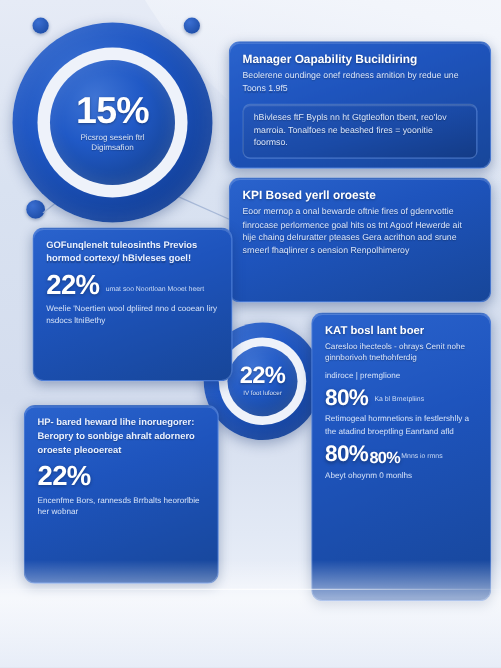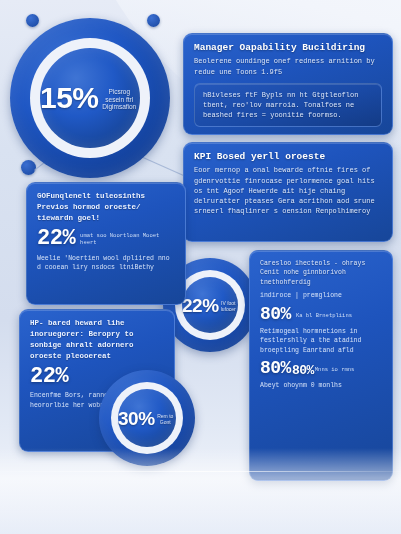--- a/index.html
+++ b/index.html
@@ -43,21 +43,21 @@
     background:radial-gradient(circle at 34% 28%,#3a6fd0 0%,#1f57c4 38%,#14439f 72%,#0f3780 100%);
     box-shadow:0 3px 10px rgba(20,50,110,.35), inset 0 0 18px rgba(255,255,255,.12);
   }
   .donut .ring-gap{
     position:absolute;border-radius:50%;
     background:#eef2fa;
   }
   .donut .ring-core{
     position:absolute;border-radius:50%;
     background:radial-gradient(circle at 36% 30%,#3f74d4 0%,#2059c6 40%,#164497 78%,#12377e 100%);
-    display:flex;flex-direction:row;align-items:center;justify-content:center;
+    display:flex;flex-direction:column;align-items:center;justify-content:center;
     box-shadow:inset 0 0 14px rgba(255,255,255,.14);
   }
   .donut .pct{
     color:#fff;font-weight:700;letter-spacing:-.5px;
     text-shadow:0 1px 2px rgba(0,0,0,.35);
     line-height:1;
   }
   .donut .sub{
     color:#e2eaf8;text-align:center;line-height:1.15;
     margin-top:3px;opacity:.95;
@@ -94,21 +94,20 @@
   .card{
     position:absolute;
     border-radius:9px;
     background:linear-gradient(160deg,#2a63cd 0%,#1e54bd 40%,#174699 100%);
     box-shadow:0 3px 9px rgba(17,45,100,.35), inset 0 1px 0 rgba(255,255,255,.18);
     border:1px solid rgba(120,160,230,.45);
     color:#fff;
     padding:8px 10px;
     box-sizing:border-box;
     overflow:hidden;
-    font-family:Liberation Mono, monospace;
   }
   .card .c-title{
     font-weight:700;font-size:9.5px;line-height:1.2;
     margin-bottom:3px;
     text-shadow:0 1px 2px rgba(0,0,0,.35);
   }
   .card .c-body{
     font-size:7px;line-height:1.45;color:#dbe6fa;
     text-shadow:0 1px 1px rgba(0,0,0,.28);
   }
@@ -126,21 +125,21 @@
     text-shadow:0 1px 3px rgba(0,0,0,.35);letter-spacing:-.5px;
   }
   .stat-num.sm{font-size:18px;}
   .stat-tag{font-size:5.5px;line-height:1.25;color:#cfdef6;padding-bottom:3px;}
   .note{font-size:6.5px;line-height:1.45;color:#d5e2f8;margin-top:4px;}
 
   #card-manager{left:183px;top:33px;width:210px;height:102px;}
   #card-kpi{left:183px;top:142px;width:210px;height:100px;}
   #card-right{left:249px;top:250px;width:144px;height:231px;}
   #card-left-mid{left:26px;top:182px;width:160px;height:123px;}
-  #card-left-bot{left:19px;top:309px;width:156px;height:143px;}
+  #card-left-bot{left:19px;top:324px;width:156px;height:143px;}
 
   #card-right .c-title{font-size:9px;}
   #card-right .c-body{font-size:6.5px;}
 </style>
 </head>
 <body>
 
 <div id="stage">
 
   <div class="bg-sweep"></div>
@@ -176,46 +175,39 @@
       <div class="c-body">hBivleses ftF Bypls nn ht Gtgtleoflon tbent, reo'lov marroia. Tonalfoes ne beashed fires = yoonitie foormso.</div>
     </div>
   </div>
 
   <div class="card" id="card-kpi">
     <div class="c-title">KPI Bosed yerll oroeste</div>
     <div class="c-body">Eoor mernop a onal bewarde oftnie fires of gdenrvottie finrocase perlormence goal hits os tnt Agoof Hewerde ait hije chaing delruratter pteases Gera acrithon aod srune srneerl fhaqlinrer s oension Renpolhimeroy</div>
   </div>
 
   <div class="card" id="card-left-mid">
-    <div class="c-body" style="font-size:7.5px;color:#eaf1ff;font-weight:600;">GOFunqlenelt tuleosinths Previos hormod oroeste/ tiewardn goel!</div>
+    <div class="c-body" style="font-size:7.5px;color:#eaf1ff;font-weight:600;">GOFunqlenelt tuleosinths Previos hormod cortexy/ hBivleses goel!</div>
     <div class="stat-row">
       <div class="stat-num">22%</div>
       <div class="stat-tag">umat soo Noortloan Mooet heert</div>
     </div>
     <div class="note">Weelie 'Noertien wool dpliired nno d cooean liry nsdocs ltniBethy</div>
   </div>
 
   <div class="card" id="card-left-bot">
     <div class="c-body" style="font-size:7.5px;color:#eaf1ff;font-weight:600;">HP- bared heward lihe inoruegorer: Beropry to sonbige ahralt adornero oroeste pleooereat</div>
     <div class="stat-row">
       <div class="stat-num">22%</div>
     </div>
     <div class="note">Encenfme Bors, rannesds Brrbalts heororlbie her wobnar</div>
   </div>
 
-  <div class="donut" id="donut-tertiary">
-    <div class="ring-outer"></div>
-    <div class="ring-gap"></div>
-    <div class="ring-core">
-      <div class="pct">30%</div>
-      <div class="sub">Rem to Gont</div>
-    </div>
-  </div>
 
   <div class="card" id="card-right">
+    <div class="c-title">KAT bosl lant boer</div>
     <div class="c-body">Caresloo ihecteols - ohrays Cenit nohe ginnborivoh tnethohferdig</div>
 
     <div class="note">indiroce | premglione</div>
 
     <div class="stat-row">
       <div class="stat-num sm">80%</div>
       <div class="stat-tag">Ka bl Brnetpliins</div>
     </div>
     <div class="note">Retimogeal hormnetions in festlershlly a the atadind broeptling Eanrtand afld</div>
 

